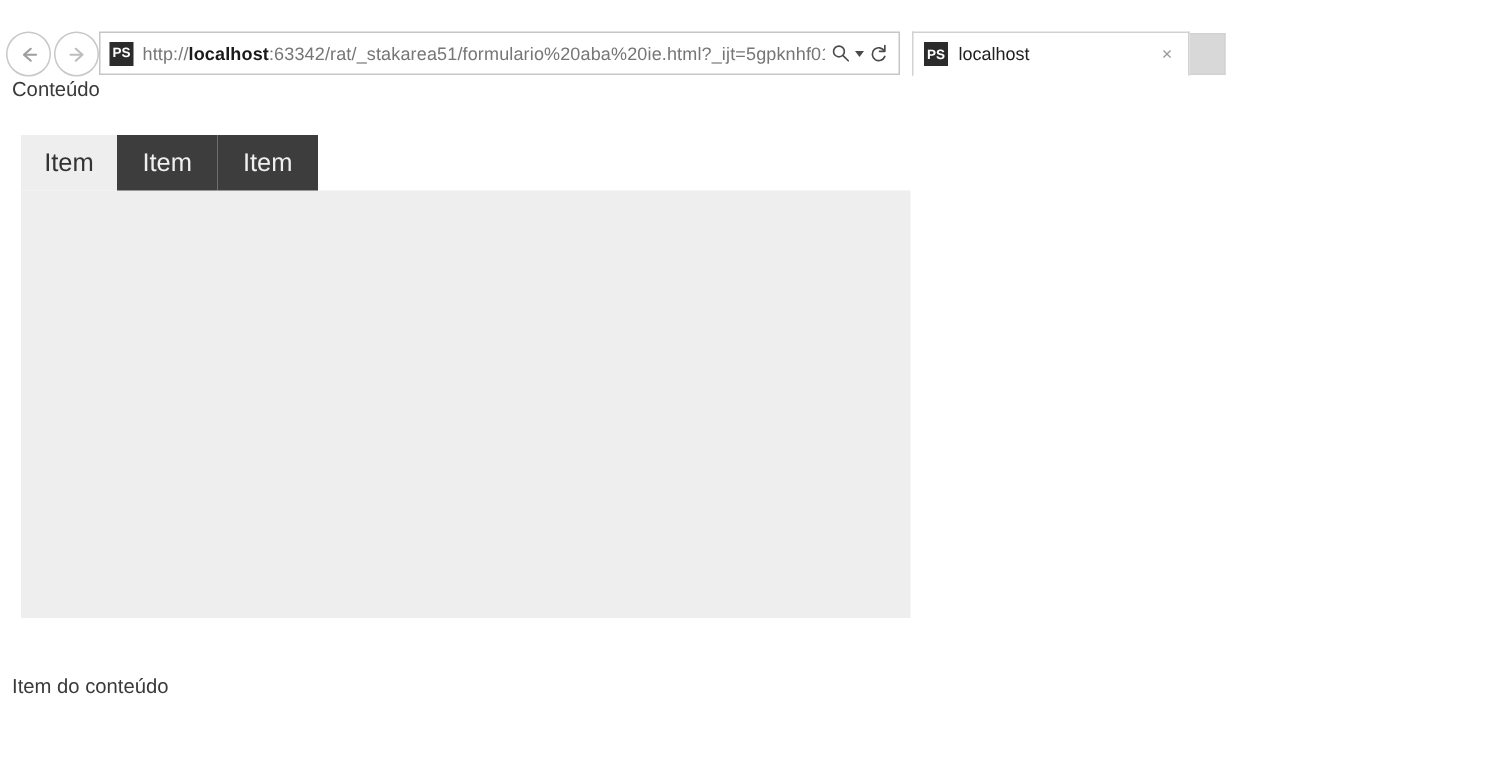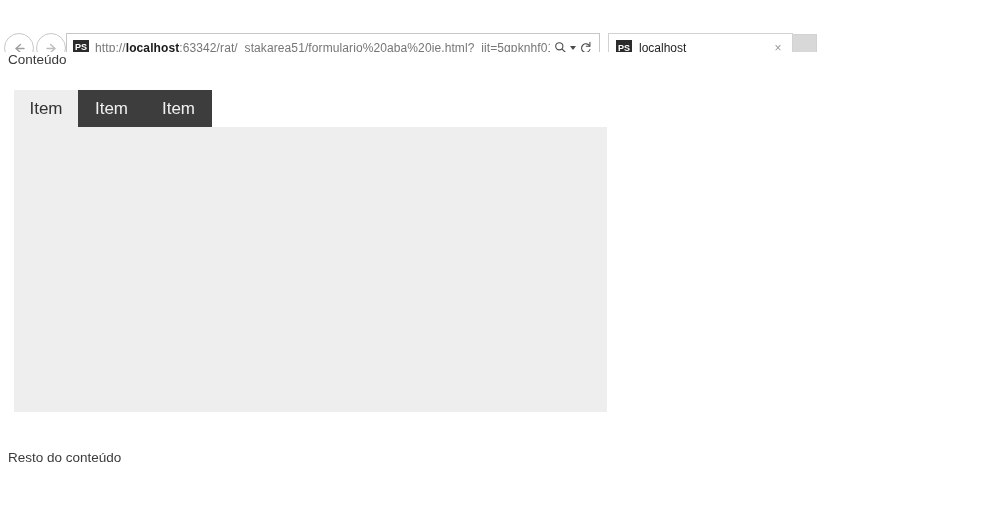--- a/index.html
+++ b/index.html
@@ -12,21 +12,21 @@
     background: #ffffff;
     font-family: "Liberation Sans", sans-serif;
     overflow: hidden;
     -webkit-font-smoothing: antialiased;
   }
 
   
   .browser-chrome {
     position: absolute;
     left: 0;
-    top: 12px;
+    top: 0;
     width: 1000px;
     height: 52px;
     background: #ffffff;
   }
 
   .nav-buttons {
     position: absolute;
     left: 4px;
     top: 21px;
     display: flex;
@@ -292,15 +292,15 @@
       <div class="ui-tab inactive">
         <span>Item</span>
       </div>
       <div class="ui-tab inactive">
         <span>Item</span>
       </div>
     </div>
     <div class="tab-panel"></div>
   </div>
 
-  <div class="rest-label">Resto do conteúdo</div>
+  <div class="rest-label">Item do conteúdo</div>
 
 </div>
 
 </body></html>

